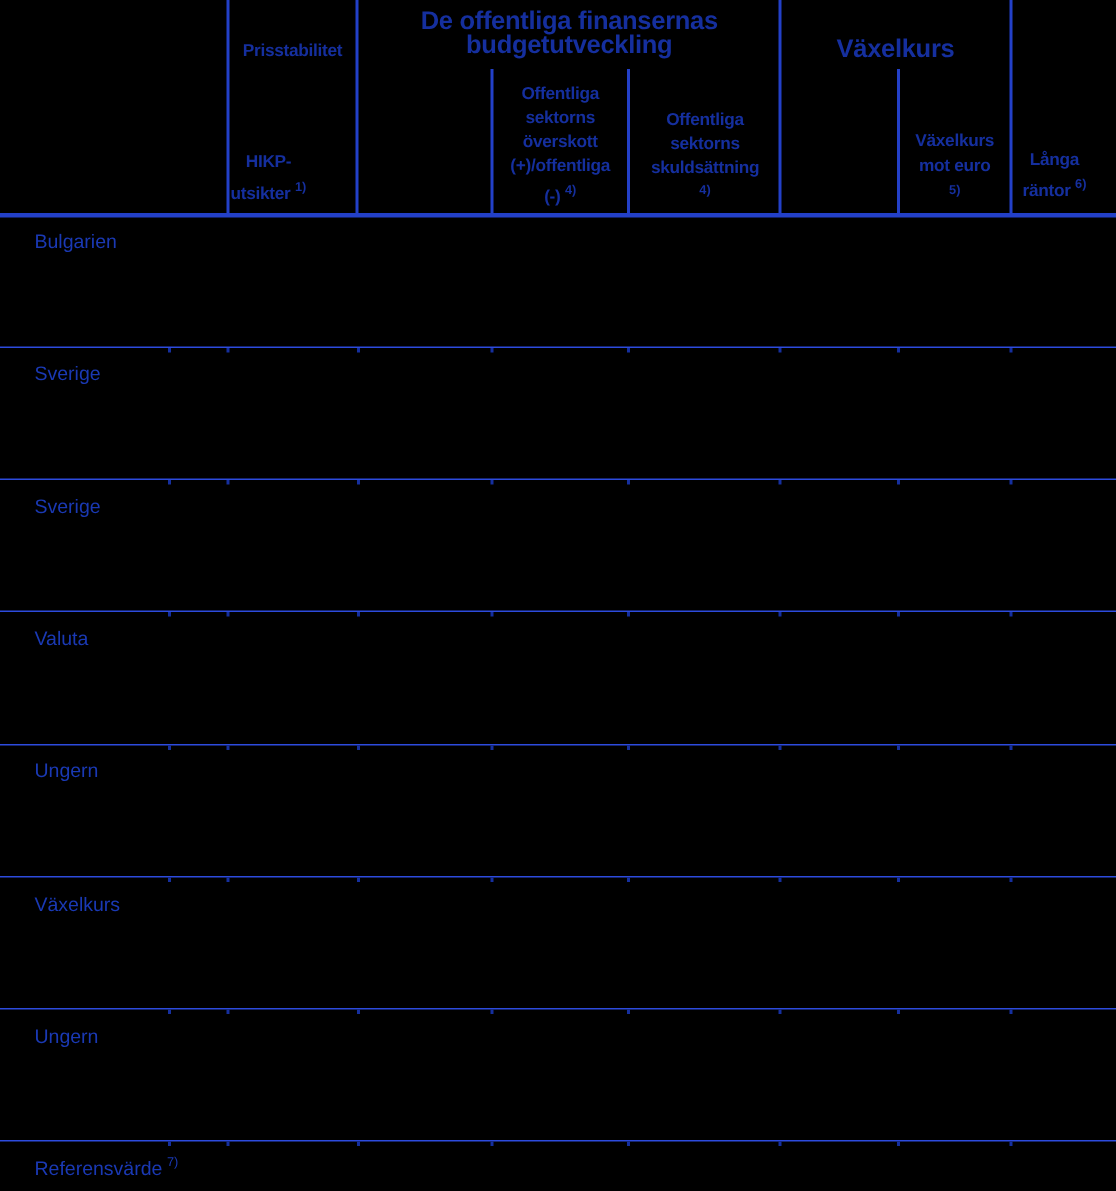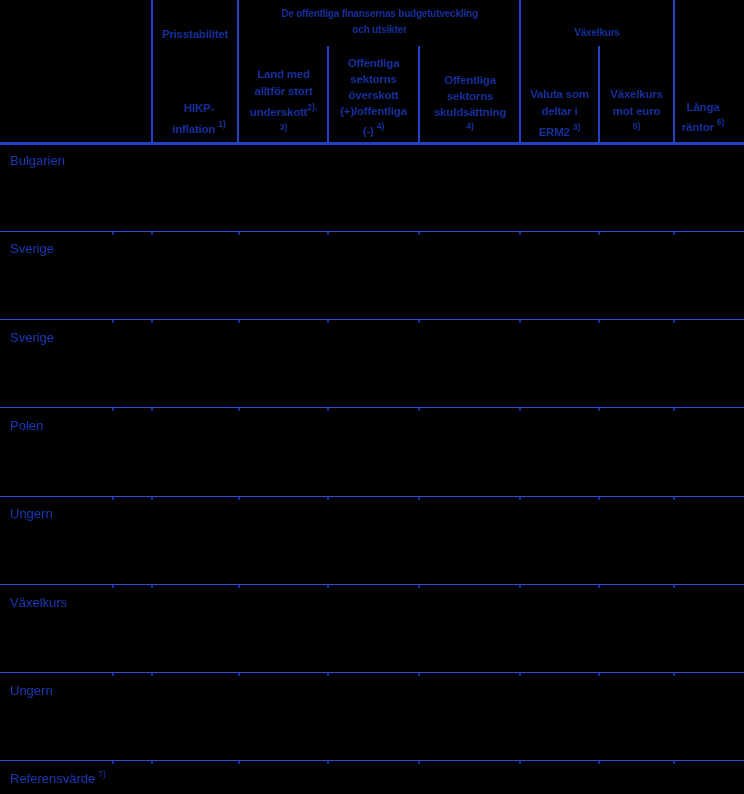--- a/index.html
+++ b/index.html
@@ -8,22 +8,22 @@
   html,body{margin:0;padding:0;background:#000;}
   #app{
     position:relative;width:744px;height:794px;background:var(--bg);
     overflow:hidden;font-family:"Liberation Sans",sans-serif;
     -webkit-font-smoothing:antialiased;
   }
   .hb{
     position:absolute;text-align:center;font-weight:bold;font-size:11.5px;
     line-height:16px;color:var(--hdr);letter-spacing:-0.2px;
   }
-  .group{font-size:10px;}
-  .rlabel{position:absolute;left:10px;font-size:13px;color:var(--row);white-space:nowrap;}
+  .group{font-size:17px;}
+  .rlabel{position:absolute;left:23px;font-size:13px;color:var(--row);white-space:nowrap;}
   .vline{position:absolute;width:2px;background:var(--line);}
   .hrule{position:absolute;left:0;width:744px;height:3px;background:var(--line);}
   .sep{position:absolute;left:0;width:744px;height:1px;background:var(--sep);}
   .tick{position:absolute;width:2px;height:3px;background:var(--hdr);}
   sup{font-size:8.5px;position:relative;top:-1px;letter-spacing:0;}
   .gap{margin-left:3px;}
   .supline{line-height:14px;}
 </style>
 </head>
 <body>
@@ -37,76 +37,64 @@
 
   <div class="vline" style="left:327px;top:46px;height:97px"></div>
   <div class="vline" style="left:418px;top:46px;height:97px"></div>
   <div class="vline" style="left:598px;top:46px;height:97px"></div>
 
   <div class="hb" style="left:152px;top:26px;width:86px">
     <span>Prisstabilitet</span>
   </div>
   <div class="hb group" style="left:239px;top:6px;width:281px">
     <div>De offentliga finansernas budgetutveckling</div>
-    <div>och utsikter</div>
   </div>
   <div class="hb group" style="left:520px;top:25px;width:154px">
     <span>Växelkurs</span>
   </div>
 
-  <div class="hb" style="left:160px;top:100px;width:78px;line-height:17px">
+  <div class="hb" style="left:140px;top:100px;width:78px;line-height:17px">
     <div><span>HIKP-</span></div>
-    <div><span>inflation</span><sup class="gap">1)</sup></div>
+    <div><span>utsikter</span><sup class="gap">1)</sup></div>
   </div>
 
-  <div class="hb" style="left:239px;top:66px;width:89px;line-height:17px">
-    <div><span>Land med</span></div>
-    <div><span>alltför stort</span></div>
-    <div><span>underskott</span><sup>2),</sup></div>
-    <div class="supline"><sup>3)</sup></div>
-  </div>
 
   <div class="hb" style="left:328px;top:55px;width:91px">
     <div><span>Offentliga</span></div>
     <div><span>sektorns</span></div>
     <div><span>överskott</span></div>
     <div><span>(+)/offentliga</span></div>
     <div><span>(-)</span><sup class="gap">4)</sup></div>
   </div>
 
   <div class="hb" style="left:420px;top:72px;width:100px">
     <div><span>Offentliga</span></div>
     <div><span>sektorns</span></div>
     <div><span>skuldsättning</span></div>
     <div class="supline"><sup>4)</sup></div>
   </div>
 
-  <div class="hb" style="left:520px;top:86px;width:79px;line-height:17px">
-    <div><span>Valuta som</span></div>
-    <div><span>deltar i</span></div>
-    <div><span>ERM2</span><sup class="gap">3)</sup></div>
-  </div>
 
   <div class="hb" style="left:599px;top:86px;width:75px;line-height:17px">
     <div><span>Växelkurs</span></div>
     <div><span>mot euro</span></div>
     <div class="supline"><sup>5)</sup></div>
   </div>
 
   <div class="hb" style="left:678px;top:99px;width:50px">
     <div><span>Långa</span></div>
     <div><span>räntor</span><sup class="gap">6)</sup></div>
   </div>
 
   <div class="hrule" style="top:142px"></div>
 
   <div class="rlabel" style="top:153px"><span>Bulgarien</span></div>
   <div class="rlabel" style="top:241px"><span>Sverige</span></div>
   <div class="rlabel" style="top:330px"><span>Sverige</span></div>
-  <div class="rlabel" style="top:418px"><span>Polen</span></div>
+  <div class="rlabel" style="top:418px"><span>Valuta</span></div>
   <div class="rlabel" style="top:506px"><span>Ungern</span></div>
   <div class="rlabel" style="top:595px"><span>Växelkurs</span></div>
   <div class="rlabel" style="top:683px"><span>Ungern</span></div>
   <div class="rlabel" style="top:770px"><span>Referensvärde</span><sup class="gap">7)</sup></div>
 
 <div class="sep" style="top: 231px;"></div>
     <div class="tick" style="left: 112px; top: 232px;"></div>
     <div class="tick" style="left: 151px; top: 232px;"></div>
     <div class="tick" style="left: 238px; top: 232px;"></div>
     <div class="tick" style="left: 327px; top: 232px;"></div>

